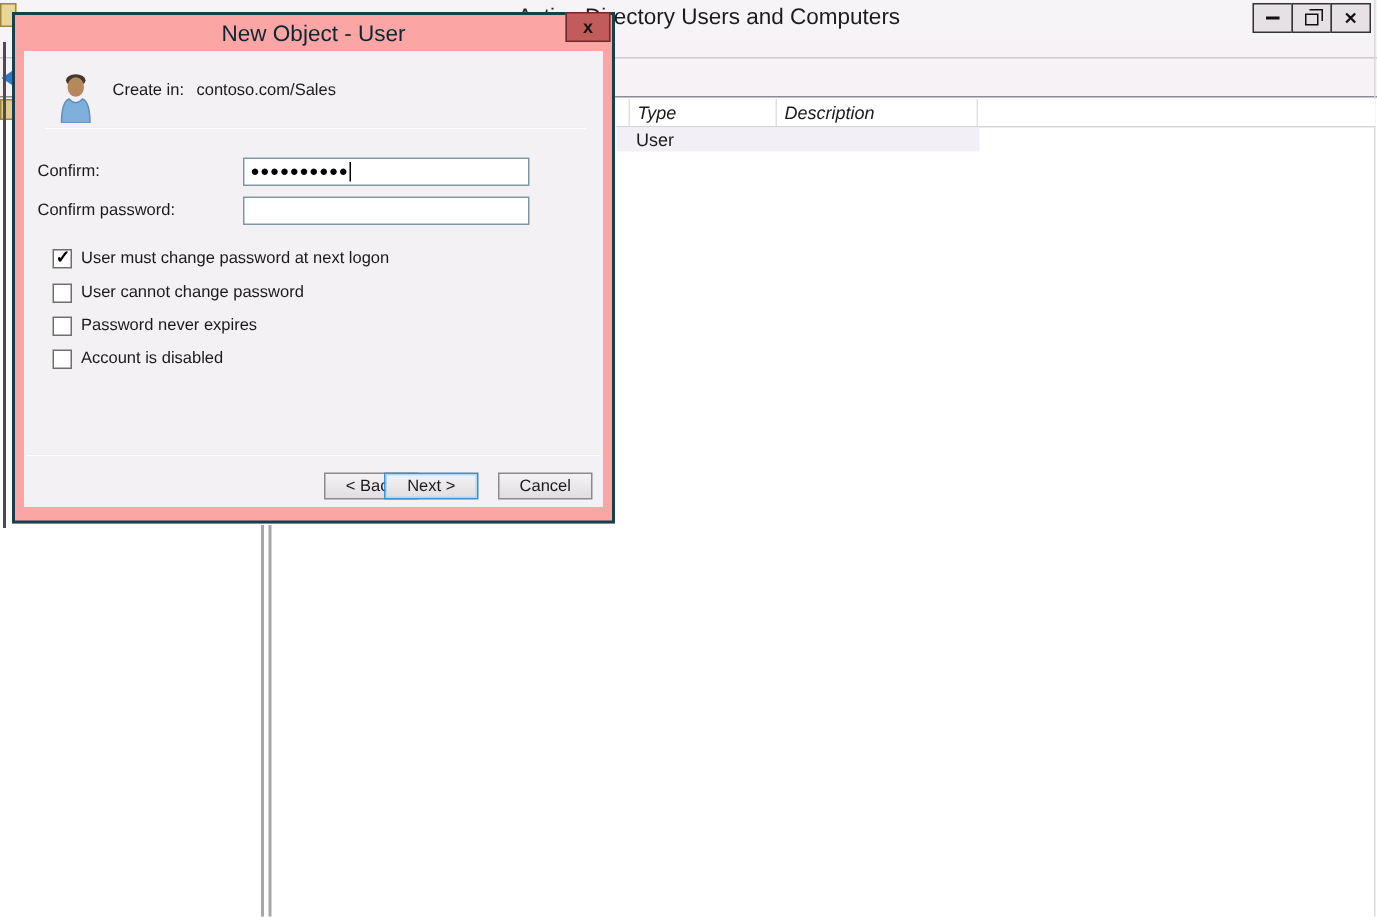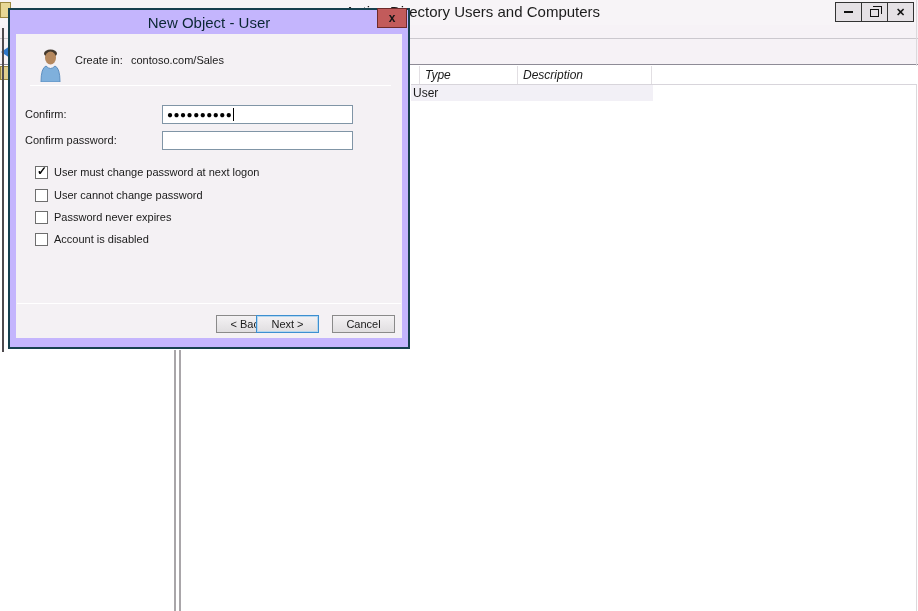--- a/index.html
+++ b/index.html
@@ -36,28 +36,28 @@
 
   
   .header-row { left:411px; top:66px; width:506px; height:19px; background:#ffffff; border-bottom:1px solid #d8d5db; }
   .hdr-cell { position:absolute; top:0; height:18px; border-right:1px solid #e2dfe3;
     font-size:12px; color:#1a1a1a; display:flex; align-items:center; padding-left:5px;font-style:italic; }
   .hdr-cell.c0 { left:0; width:9px; }
   .hdr-cell.c1 { left:9px; width:98px; }
   .hdr-cell.c2 { left:107px; width:134px; }
   .sel-row { left:411px; top:85px; width:242px; height:16px; background:#f2f0f6;
     font-size:12px; display:flex; align-items:center; }
-  .sel-cell-type { padding-left:2px; width:107px; }
+  .sel-cell-type { padding-left:13px; width:107px; }
   .sel-cell-desc { flex:1; }
 
   .splitter-line { top:350px; width:2px; height:261px; background:#a9a6a9; }
   .sp1 { left:174px; } .sp2 { left:179px; }
 
   
-  .dialog { left:8px; top:8px; width:402px; height:341px; background:#c4b5fd;
+  .dialog { left:8px; top:8px; width:402px; height:341px; background:#fca5a5;
     border:2px solid #17404e; z-index:10; }
   .dialog-title { left:0; right:0; top:4px; text-align:center; font-size:15px; color:#0b2734; }
   .dialog-close { top:-2px; right:1px; width:30px; height:20px; background:#c25b5b;
     border:1px solid #6e2a2a; display:flex; align-items:center; justify-content:center;
     font-size:12px; font-weight:bold; color:#151515; cursor:default; }
   .dialog-content { left:6px; right:6px; top:24px; bottom:9px; background:#f4f1f4; }
 
   .person-icon { left:22px; top:14px; width:25px; height:34px; }
   .create-in-label { left:59px; top:20px; font-size:11px; }
   .create-in-value { left:115px; top:20px; font-size:11px; }

